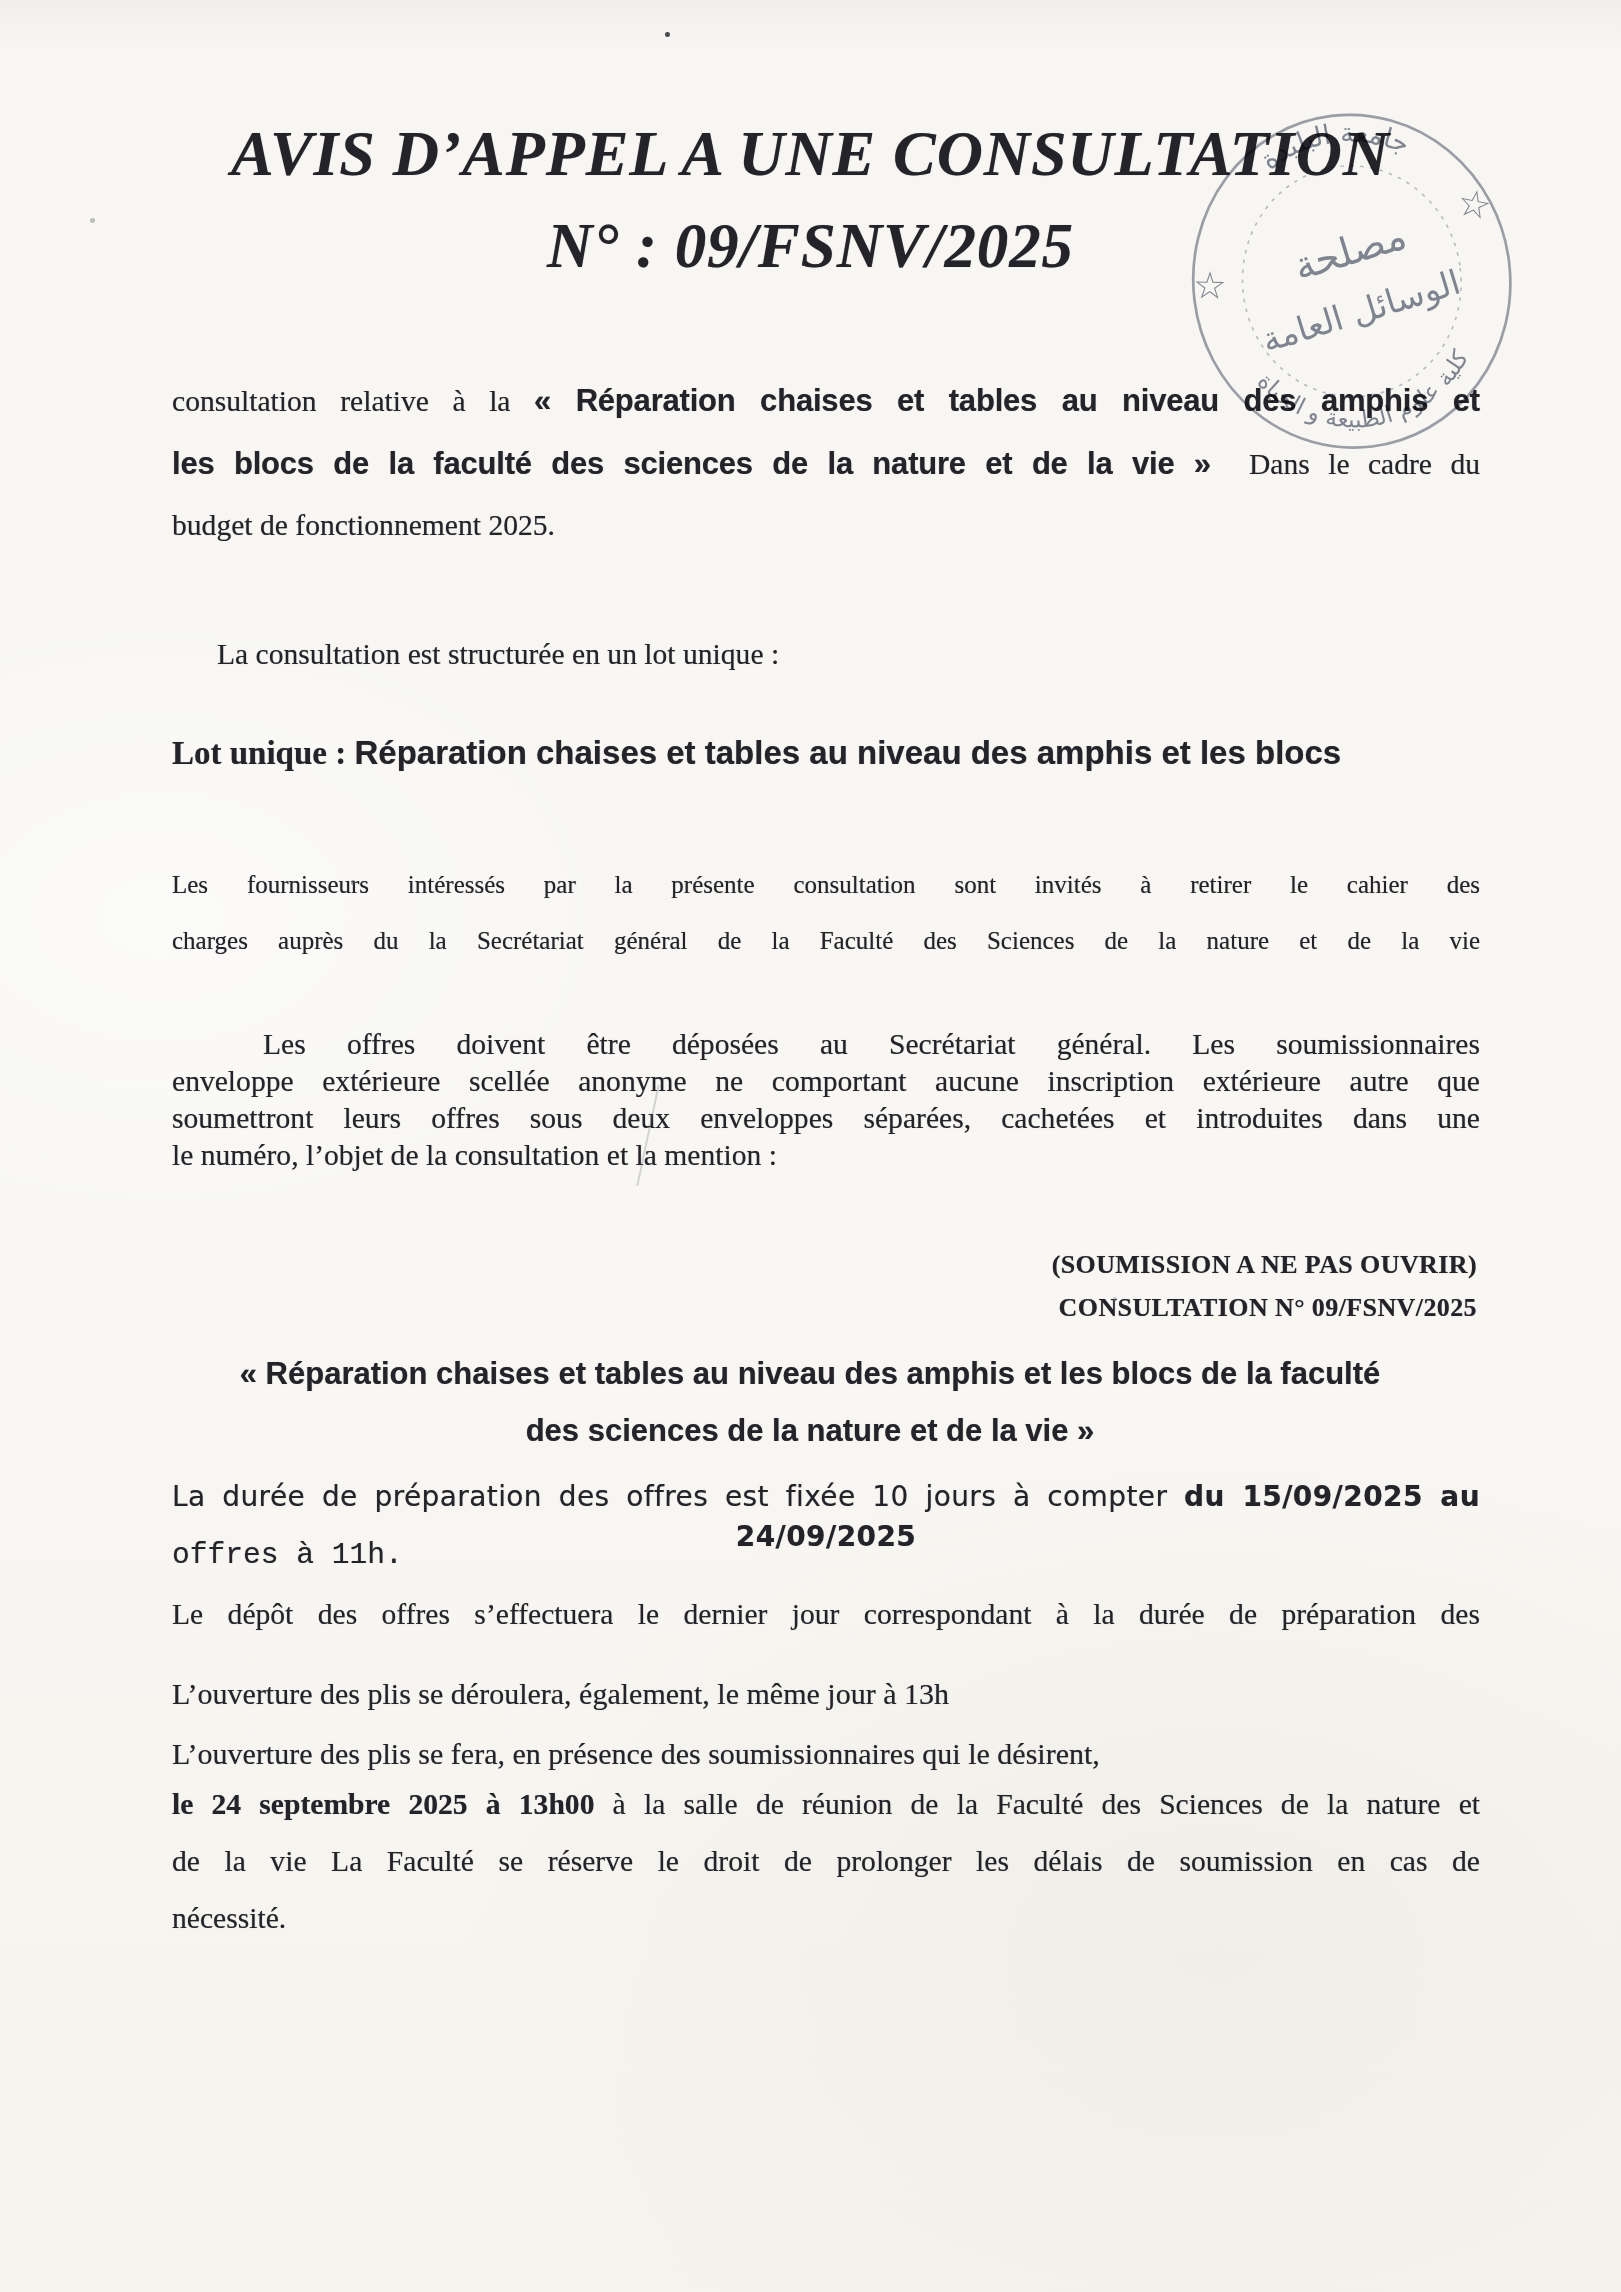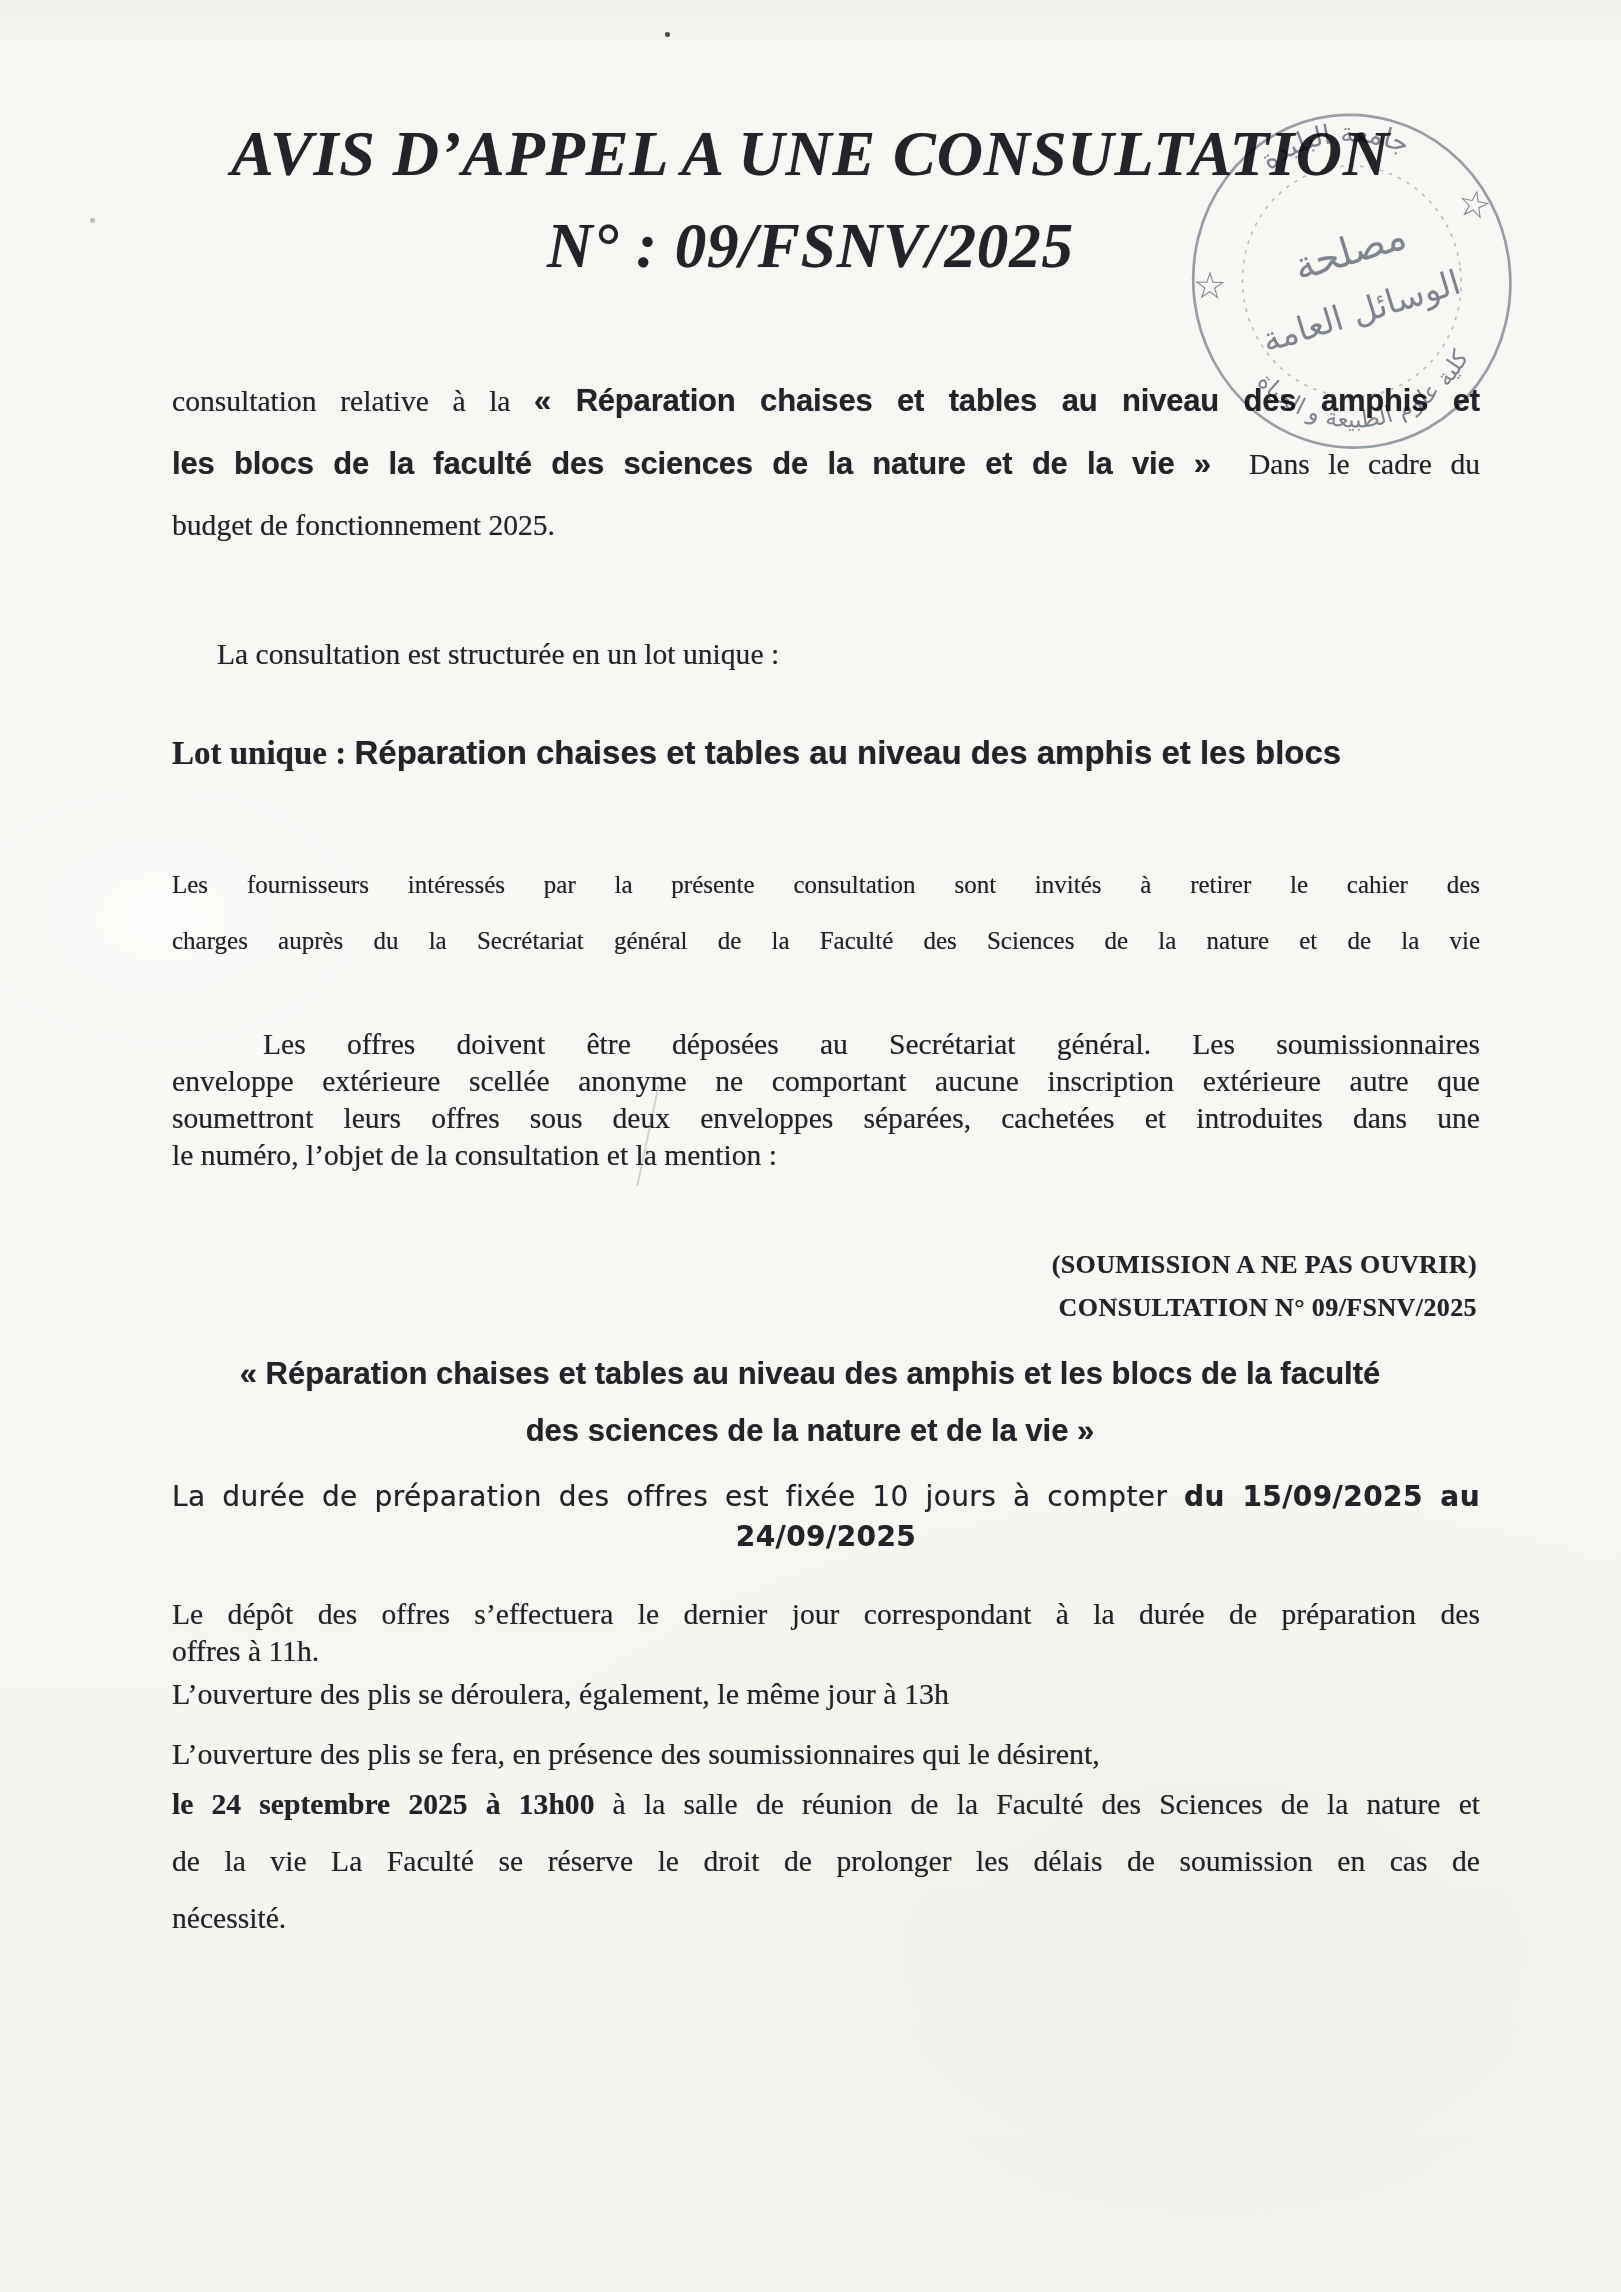--- a/index.html
+++ b/index.html
@@ -84,21 +84,21 @@
 
   <div class="abs center-line m-serif txt" style="top:1250px;">(SOUMISSION A NE PAS OUVRIR)</div>
   <div class="abs center-line m-serif txt" style="top:1293px;">CONSULTATION N° 09/FSNV/2025</div>
   <div class="abs center-line sansb m-sans txt" style="top:1356px;">« Réparation chaises et tables au niveau des amphis et les blocs de la faculté</div>
   <div class="abs center-line sansb m-sans txt" style="top:1413px;">des sciences de la nature et de la vie »</div>
 
   <div class="abs col comic duration just txt" style="top:1480px;"><span>La durée de préparation des offres est fixée 10 jours à compter </span><b>du 15/09/2025 au</b></div>
   <div class="abs col comic duration ln txt" style="top:1520px;font-weight:bold;">24/09/2025</div>
 
   <div class="abs col bottom just txt" style="top:1598px;">Le dépôt des offres s’effectuera le dernier jour correspondant à la durée de préparation des</div>
-  <div class="abs col bottom ln txt" style="top:1635px;">offres à 11h.</div>
+  <div class="abs col bottom ln txt" style="top:1538px;font-family:Liberation Mono, monospace;">offres à 11h.</div>
 
   <div class="abs col bottom ln txt" style="top:1677px;font-size:30px;">L’ouverture des plis se déroulera, également, le même jour à 13h</div>
   <div class="abs col bottom ln txt" style="top:1737px;font-size:30px;">L’ouverture des plis se fera, en présence des soumissionnaires qui le désirent,</div>
   <div class="abs col bottom just txt" style="top:1788px;"><b>le 24 septembre 2025 à 13h00</b><span> à la salle de réunion de la Faculté des Sciences de la nature et</span></div>
   <div class="abs col bottom just txt" style="top:1845px;">de la vie La Faculté se réserve le droit de prolonger les délais de soumission en cas de</div>
   <div class="abs col bottom ln txt" style="top:1902px;">nécessité.</div>
 
   <svg class="abs stamp" style="left:1162px;top:86px;" width="376" height="394" viewBox="0 0 420 440">
     <g transform="translate(212,218) rotate(-7)">
       <ellipse class="ring-o" cx="0" cy="0" rx="177" ry="186"></ellipse>

